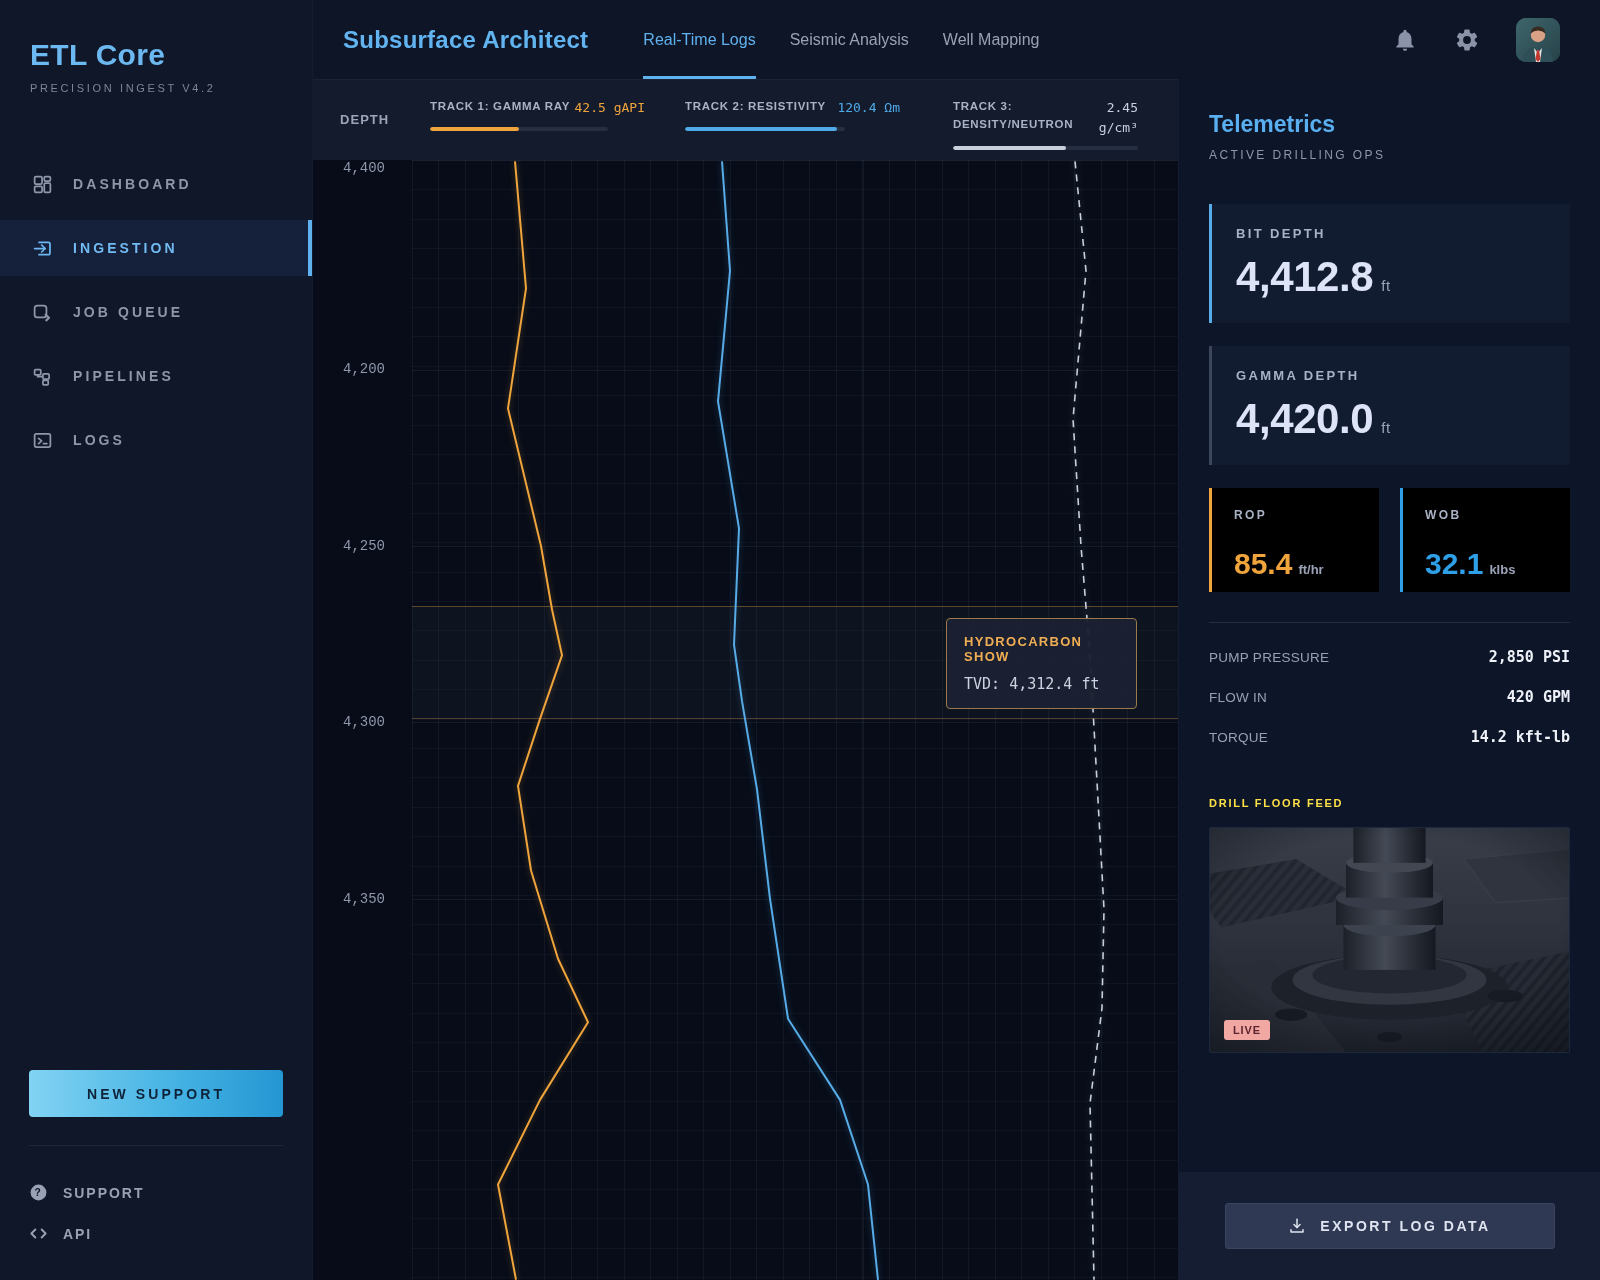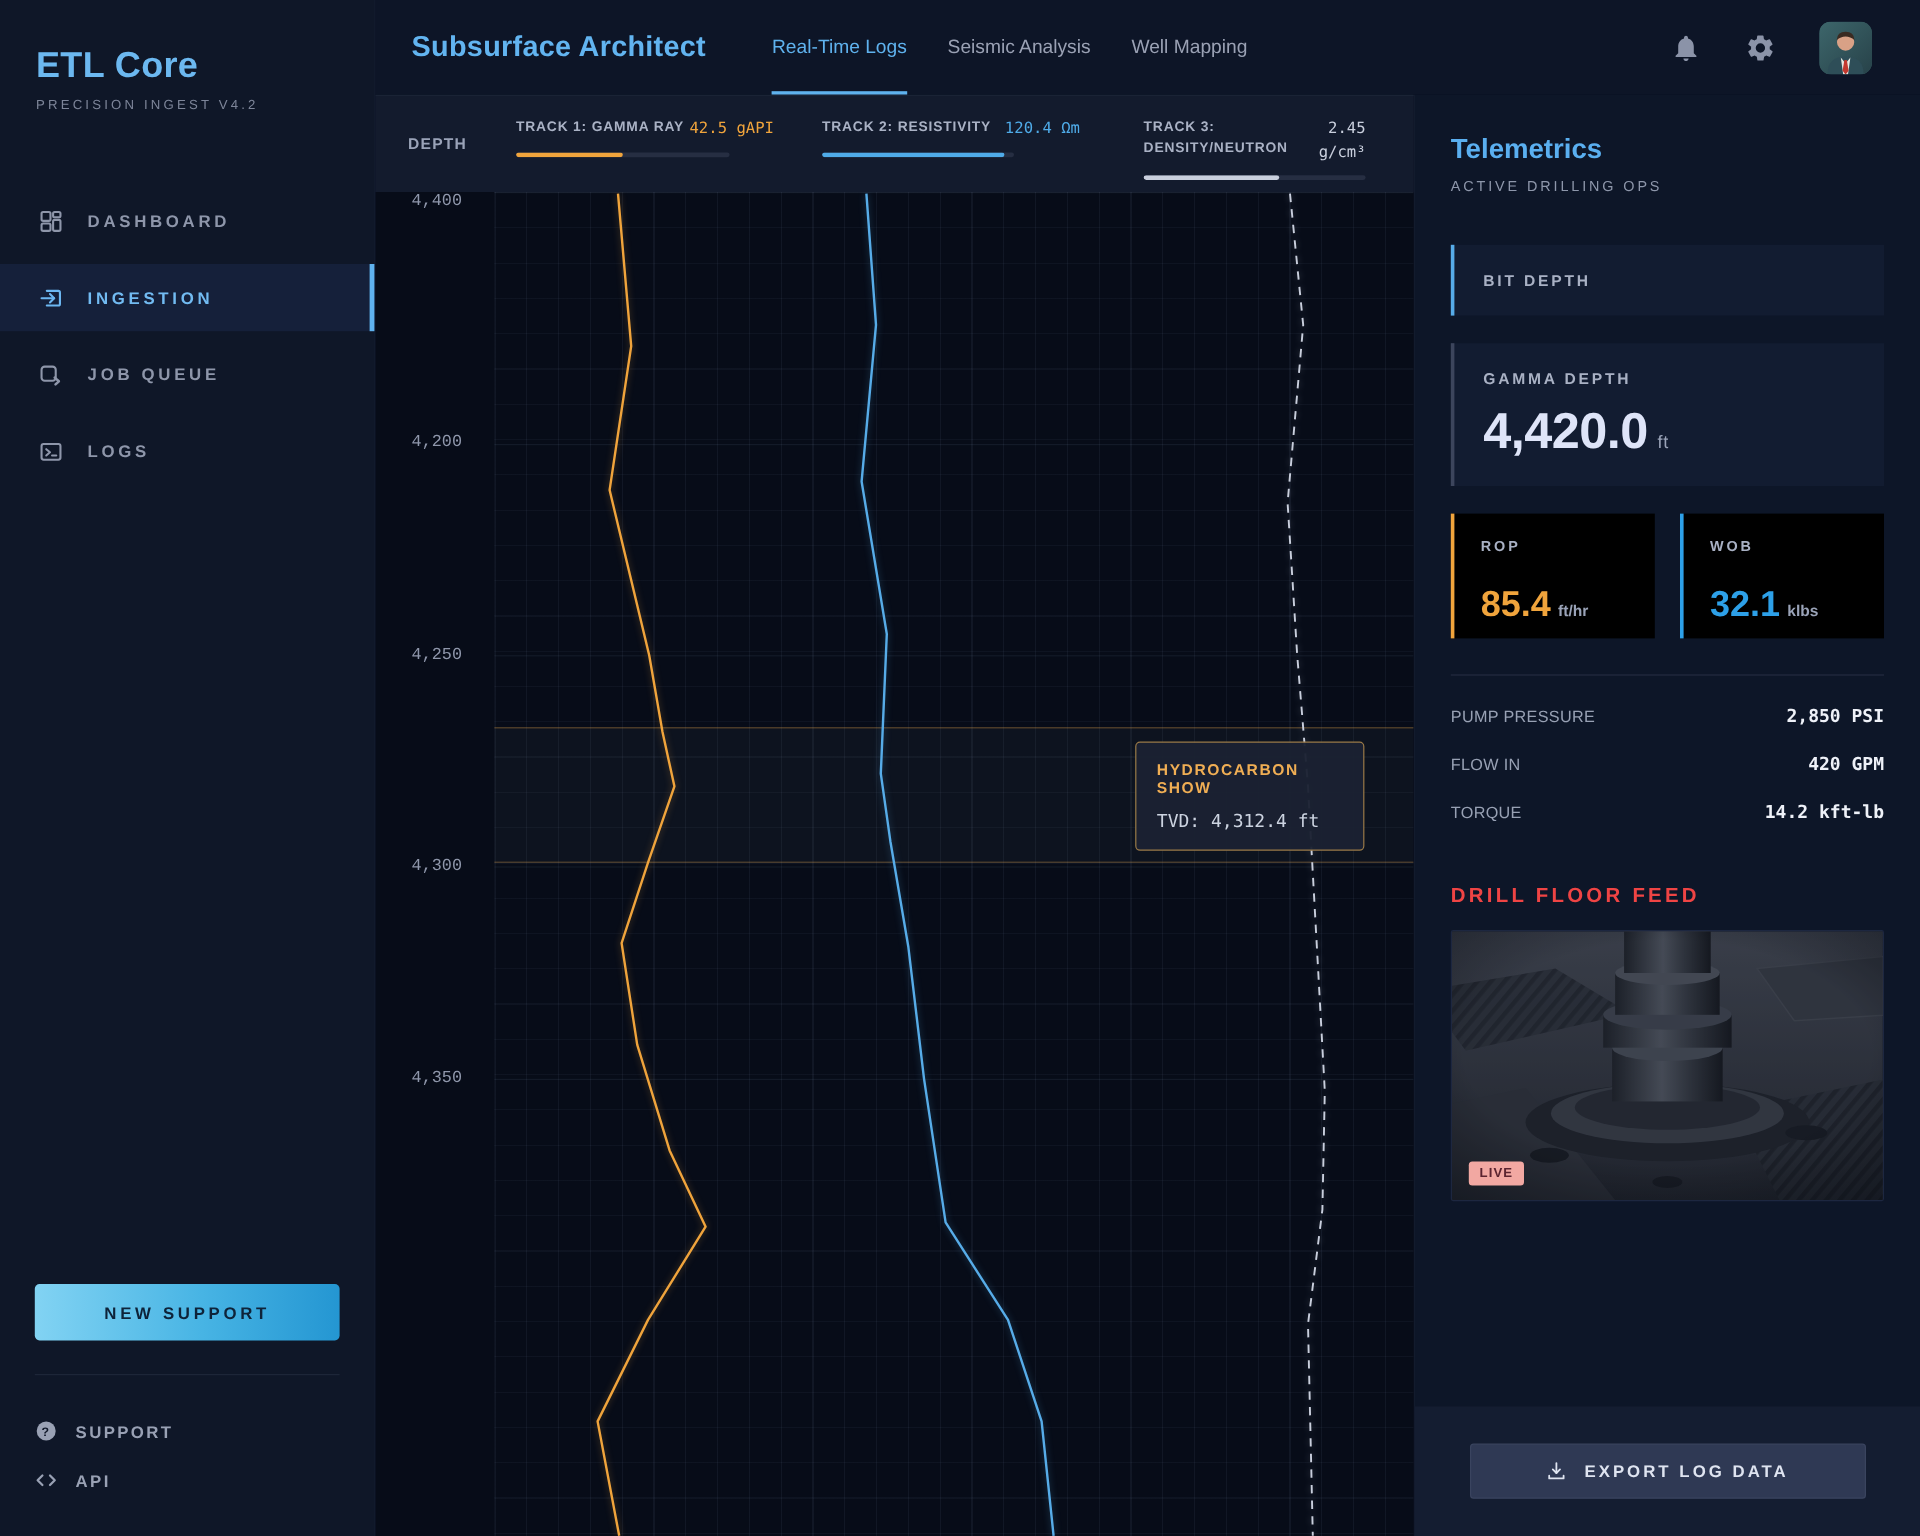--- a/index.html
+++ b/index.html
@@ -89,21 +89,21 @@
   .mc-unit { font-size:15px; font-weight:normal; color:#9aa3b8; margin-left:8px; letter-spacing:.05em; }
   .mini-row { display:flex; gap:21px; }
   .mini-card { flex:1; background:#000000; border-left:3px solid var(--accent); padding:20px 22px; height:104px; }
   .mini-label { font-size:12px; font-weight:bold; color:#a9b1c4; letter-spacing:.2em; }
   .mini-value { margin-top:25px; font-size:30px; font-weight:bold; color:var(--accent); }
   .mini-unit { font-size:13px; font-weight:bold; color:#9aa3b8; margin-left:6px; }
   .panel-divider { height:1px; background:#232c42; margin:30px 0 14px 0; }
   .stat-row { display:flex; align-items:center; justify-content:space-between; padding:11px 0; }
   .stat-label { font-size:13.5px; color:#98a1b4; letter-spacing:.02em; }
   .stat-value { font-family:"DejaVu Sans Mono","Liberation Mono",monospace; font-size:15px; font-weight:bold; color:#eef1f8; }
-  .feed-label { margin-top:40px; font-size:17px; font-weight:bold; color:#ef4444; letter-spacing:.16em; }
+  .feed-label { margin-top:40px; font-size:11px; font-weight:bold; color:#fde047; letter-spacing:.16em; }
   .feed-frame { margin-top:18px; width:100%; height:226px; position:relative; border:1px solid #1d2740; border-radius:2px; overflow:hidden; }
   .feed-frame svg { display:block; width:100%; height:100%; }
   .feed-tint { position:absolute; inset:0; background:rgba(13,20,36,.28); }
   .live-badge { position:absolute; left:14px; bottom:12px; background:#f2a8a2; color:#5c2430; font-size:11px; font-weight:bold; letter-spacing:.08em; padding:4px 9px; border-radius:3px; }
   .panel-footer { height:108px; background:#141d31; flex-shrink:0; display:flex; align-items:center; justify-content:center; }
   .export-btn { width:330px; height:46px; background:#2f3954; border:1px solid #3a445f; border-radius:3px; cursor:pointer;
      display:flex; align-items:center; justify-content:center; gap:14px;
      color:#dfe4f0; font-family:"Liberation Sans",sans-serif; font-size:14px; font-weight:bold; letter-spacing:.18em; }
   .export-btn svg { width:18px; height:18px; stroke:#dfe4f0; fill:none; stroke-width:2; }
 </style>
@@ -136,20 +136,29 @@
         </svg>
         <span class="nv-label">INGESTION</span>
       </div>
       <div class="nav-item">
         <svg viewBox="0 0 24 24" fill="#8e96aa" stroke="none">
           <rect x="3" y="4" width="13.5" height="13.5" rx="3"></rect>
           <path d="M9.75 7v7.5M6 10.75h7.5" stroke="#0f1728" stroke-width="2" stroke-linecap="round"></path>
           <path d="M15.5 14.5l4 3.5-3.2 3" fill="none" stroke="#8e96aa" stroke-width="2.4" stroke-linecap="round" stroke-linejoin="round"></path>
         </svg>
         <span class="nv-label">JOB QUEUE</span>
+      </div>
+      <div class="nav-item">
+        <svg viewBox="0 0 24 24" fill="#8e96aa" stroke="none">
+          <rect x="3" y="4" width="7" height="6" rx="1"></rect>
+          <rect x="12.5" y="9" width="7" height="6" rx="1"></rect>
+          <rect x="12.5" y="16.5" width="6" height="5" rx="1"></rect>
+          <path d="M6.5 10v2h6M16 15v2" fill="none" stroke="#8e96aa" stroke-width="2"></path>
+        </svg>
+        <span class="nv-label">PIPELINES</span>
       </div>
       <div class="nav-item">
         <svg viewBox="0 0 24 24" stroke="#8e96aa" stroke-width="2" stroke-linecap="round" stroke-linejoin="round" fill="none">
           <rect x="3" y="4.5" width="18" height="15" rx="2"></rect>
           <path d="M7.5 9.5l3.5 3-3.5 3"></path>
             <path d="M13 15.5h4"></path>
         </svg>
         <span class="nv-label">LOGS</span>
       </div>
     </nav>
@@ -285,20 +294,21 @@
         </div>
       </section>
 
       <aside class="panel">
         <div class="panel-scroll">
           <div class="panel-title">Telemetrics</div>
           <div class="panel-sub">ACTIVE DRILLING OPS</div>
 
           <div class="metric-card first" style="--accent: #57ace8;">
             <div class="mc-label">BIT DEPTH</div>
+            <div class="mc-value"><span>4,412.8</span><span class="mc-unit">ft</span></div>
           </div>
 
           <div class="metric-card" style="--accent: #3c455c;">
             <div class="mc-label">GAMMA DEPTH</div>
             <div class="mc-value"><span>4,420.0</span><span class="mc-unit">ft</span></div>
           </div>
 
           <div class="mini-row">
             <div class="mini-card" style="--accent: #f0a43c;">
               <div class="mini-label">ROP</div>

